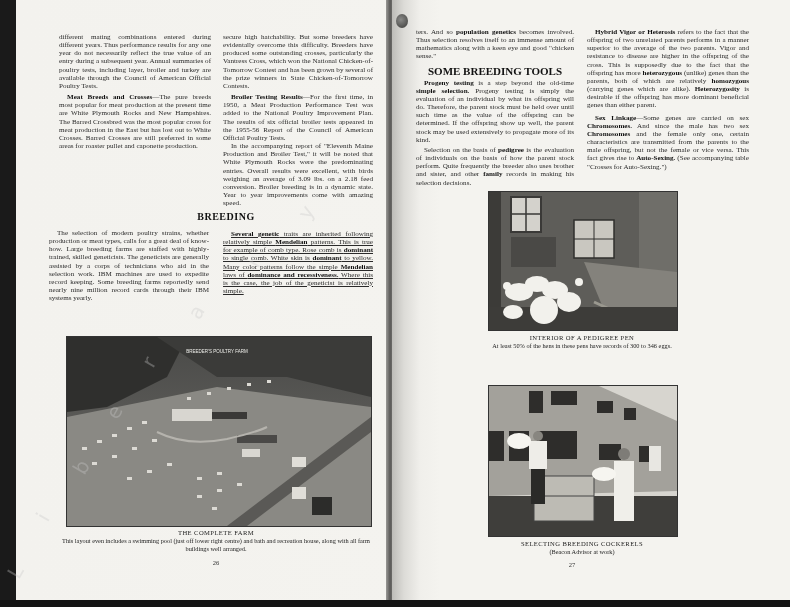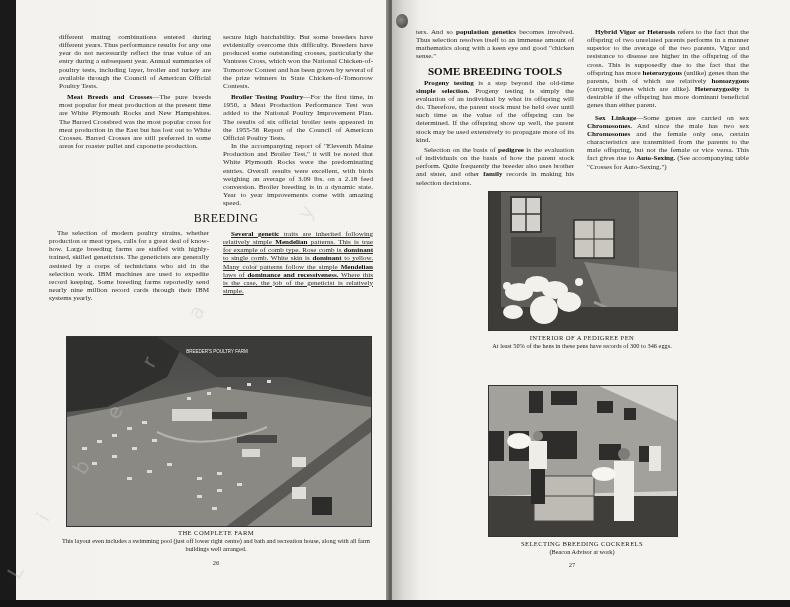--- a/index.html
+++ b/index.html
@@ -7,41 +7,41 @@
   .page{position:absolute;top:0;height:600px;background:#f4f3ef;overflow:hidden;}
   .page.left{left:16px;width:456px;background:linear-gradient(to right,#f3f2ee 0%,#f4f3ef 90%,#e8e7e2 96%,#cfcecb 100%);}
   .page.right{left:392px;width:398px;background:linear-gradient(to right,#bdbcb8 0%,#dcdbd7 3%,#f0efeb 7%,#f4f3ef 12%);}
   .gutter{position:absolute;left:386px;top:0;width:8px;height:607px;background:linear-gradient(to right,#9a9996,#5b5a58,#7c7b78);}
   .hole{position:absolute;width:12px;height:14px;border-radius:50%;background:radial-gradient(circle at 40% 40%,#8a8a88,#3a3a38);}
   .bottom-bar{position:absolute;left:0;top:600px;width:790px;height:7px;background:#141414;}
   .col{position:absolute;font-size:7.1px;line-height:8.15px;text-align:justify;}
   .col p{margin:0;text-indent:8px;}
   .col p.noind{text-indent:0;}
   b{font-weight:bold;color:#111;}
-  .section-title{position:absolute;font-weight:normal;font-size:12px;letter-spacing:0.5px;text-align:center;color:#111;}
+  .section-title{position:absolute;font-weight:bold;font-size:10px;letter-spacing:0.5px;text-align:center;color:#111;}
   .sub-head{font-weight:bold;font-size:11px;text-align:center;line-height:10px;color:#111;margin:2px 0 2px 0;}
   .photo{position:absolute;overflow:hidden;border:1px solid #333;}
   .caption{position:absolute;text-align:center;font-size:6.3px;line-height:8px;color:#222;}
   .caption .cap-title{font-size:6.6px;letter-spacing:0.4px;}
   .pageno{position:absolute;font-size:6.5px;text-align:center;color:#333;}
   .watermark{position:absolute;color:rgba(200,200,200,0.35);font-family:"DejaVu Sans",sans-serif;font-size:20px;transform:rotate(-60deg);pointer-events:none;}
 </style>
 </head>
 <body>
 
 <div class="page left">
 
   <div class="col" style="left:43px;top:33px;width:152px;">
     <p class="noind">different mating combinations entered during different years. Thus performance results for any one year do not necessarily reflect the true value of an entry during a subsequent year. Annual summaries of poultry tests, including layer, broiler and turkey are available through the Council of American Official Poultry Tests.</p>
     <p style="margin-top:3px;"><b>Meat Breeds and Crosses</b><span>—The pure breeds most popular for meat production at the present time are White Plymouth Rocks and New Hampshires. The Barred Crossbred was the most popular cross for meat production in the East but has lost out to White Crosses. Barred Crosses are still preferred in some areas for roaster pullet and caponette production.</span></p>
   </div>
 
   <div class="col" style="left:207px;top:33px;width:150px;">
     <p class="noind">secure high hatchability. But some breeders have evidentally overcome this difficulty. Breeders have produced some outstanding crosses, particularly the Vantress Cross, which won the National Chicken-of-Tomorrow Contest and has been grown by several of the prize winners in State Chicken-of-Tomorrow Contests.</p>
-    <p style="margin-top:3px;"><b>Broiler Testing Poultry</b><span>—For the first time, in 1950, a Meat Production Performance Test was added to the National Poultry Improvement Plan. The results of six official broiler tests appeared in the 1955-56 Report of the Council of American Official Poultry Tests.</span></p>
+    <p style="margin-top:3px;"><b>Broiler Testing Results</b><span>—For the first time, in 1950, a Meat Production Performance Test was added to the National Poultry Improvement Plan. The results of six official broiler tests appeared in the 1955-56 Report of the Council of American Official Poultry Tests.</span></p>
     <p>In the accompanying report of "Eleventh Maine Production and Broiler Test," it will be noted that White Plymouth Rocks were the predominating entries. Overall results were excellent, with birds weighing an average of 3.09 lbs. on a 2.18 feed conversion. Broiler breeding is in a dynamic state. Year to year improvements come with amazing speed.</p>
   </div>
 
   <div class="section-title" style="left:150px;top:211px;width:120px;">BREEDING</div>
 
   <div class="col" style="left:33px;top:229px;width:160px;">
     <p>The selection of modern poultry strains, whether production or meat types, calls for a great deal of know-how. Large breeding farms are staffed with highly-trained, skilled geneticists. The geneticists are generally assisted by a corps of technicians who aid in the selection work. IBM machines are used to expedite record keeping. Some breeding farms reportedly send nearly nine million record cards through their IBM systems yearly.</p>
   </div>
 
   <div class="col" style="left:207px;top:230px;width:150px;text-decoration:underline;">

